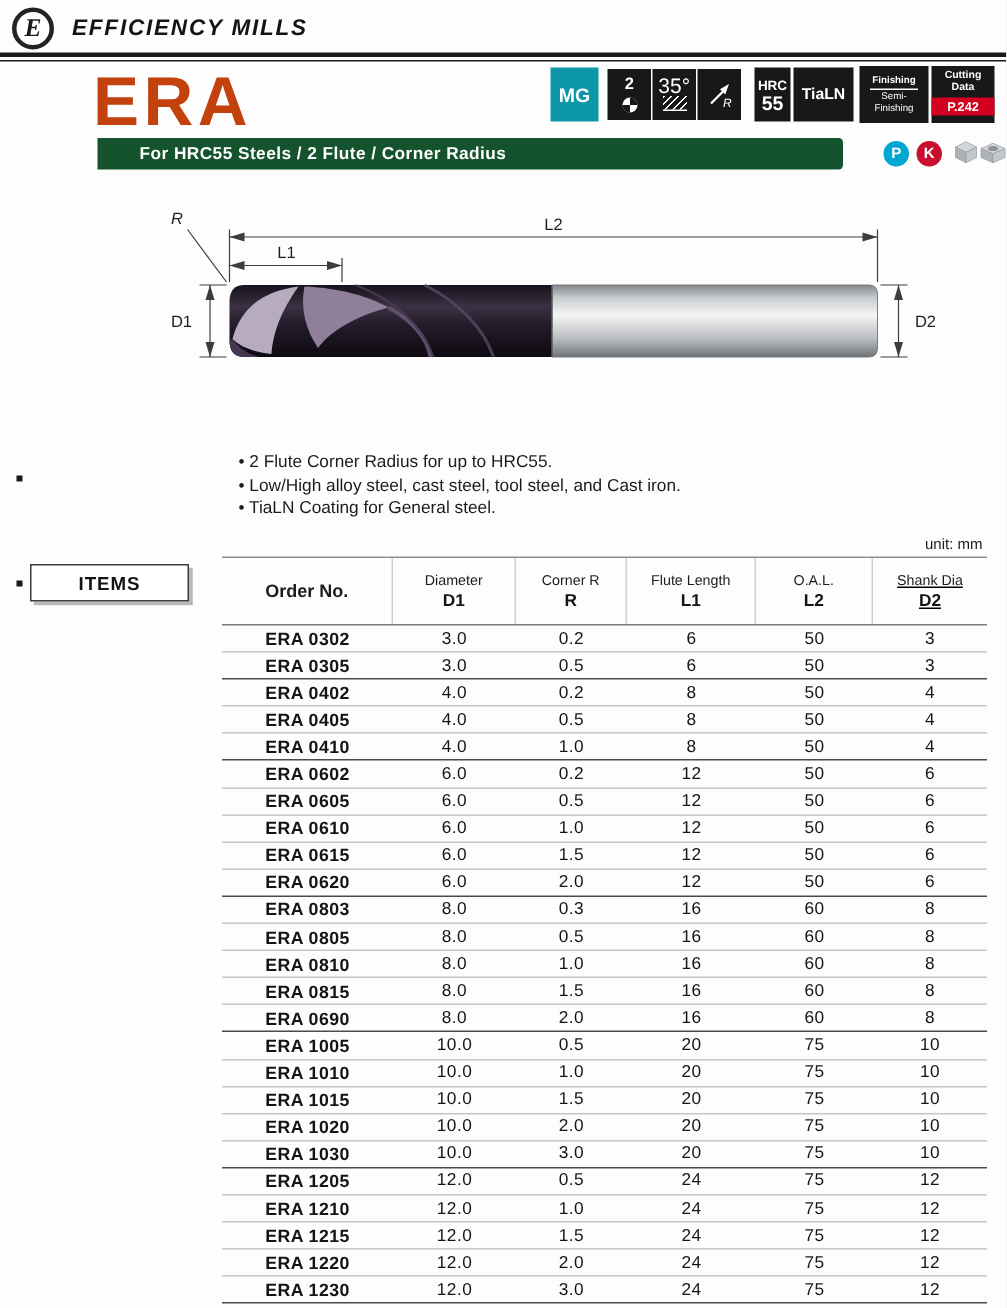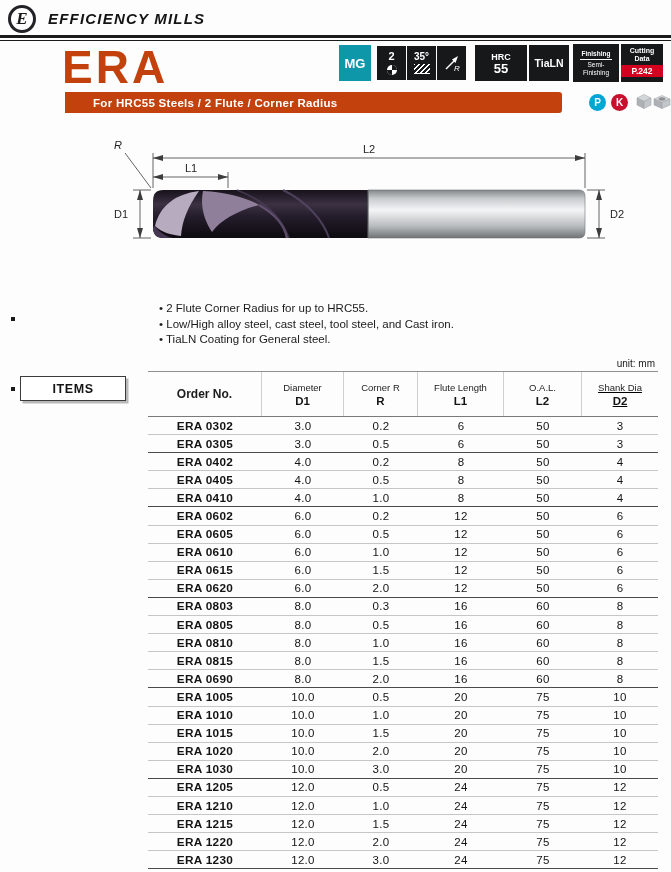--- a/index.html
+++ b/index.html
@@ -18,37 +18,37 @@
   .product-name { position:absolute; left:62px; top:40px; font-size:46px; font-weight:bold;
     letter-spacing:3px; color:#c2410c; }
 
   
   .badges { position:absolute; right:8px; top:44px; display:flex; align-items:center; }
   .badge { display:flex; flex-direction:column; align-items:center; justify-content:center;
     color:#fff; text-align:center; }
   .badge-mg { width:32px; height:36px; background:#0e97a9; font-weight:bold; font-size:13px; margin-right:6px; }
   .badge-sq { width:29px; height:34px; background:#17181a; margin-right:1px; gap:2px; }
   .bnum { font-size:11px; font-weight:bold; line-height:11px; }
-  .bdeg { font-size:10px; font-weight:bold; line-height:10px; }
+  .bdeg { font-size:14px; font-weight:normal; line-height:10px; }
   .hatch { width:16px; height:10px;
     background:repeating-linear-gradient(135deg,#ffffff 0 1px, transparent 1px 3.5px);
     border-bottom:1px solid #fff; }
-  .badge-hrc { width:52px; height:36px; background:#17181a; margin:0 2px 0 8px; }
+  .badge-hrc { width:24px; height:36px; background:#17181a; margin:0 2px 0 8px; }
   .hrc1 { font-size:9px; font-weight:bold; line-height:10px; }
   .hrc2 { font-size:13px; font-weight:bold; line-height:13px; }
   .badge-tialn { width:40px; height:36px; background:#17181a; font-weight:bold; font-size:10.5px; margin-right:4px; }
   .badge-finish { width:46px; height:38px; background:#17181a; margin-right:2px; }
   .fin1 { font-size:6.5px; font-weight:bold; line-height:8px; border-bottom:1px solid #fff; padding:0 2px 1px; margin-bottom:1px; }
   .fin2, .fin3 { font-size:6.5px; line-height:7.5px; }
   .badge-cut { width:42px; height:38px; background:#17181a; justify-content:flex-start; padding-top:3px; }
   .cut1, .cut2 { font-size:7px; font-weight:bold; line-height:8px; }
   .page-ref { margin-top:2px; width:100%; background:#d40020; font-size:8.5px; font-weight:bold; line-height:12px; }
 
   
-  .subbar { position:absolute; left:65px; top:92px; width:497px; height:21px; background:#c2410c;
+  .subbar { position:absolute; left:65px; top:92px; width:497px; height:21px; background:#14532d;
     color:#fff; display:flex; align-items:center; padding-left:28px; font-size:11.5px; font-weight:bold;
     letter-spacing:.3px; border-radius:0 3px 3px 0; }
   .pk-circle { position:absolute; width:17px; height:17px; border-radius:50%; color:#fff;
     display:flex; align-items:center; justify-content:center; font-size:10px; font-weight:bold; }
   .p-circle { left:589px; top:94px; background:#00a7d3; }
   .k-circle { left:611px; top:94px; background:#c8102e; }
   .block-icon { position:absolute; }
   .block-icon-1 { left:634px; top:91px; }
   .block-icon-2 { left:652px; top:93px; }
 

